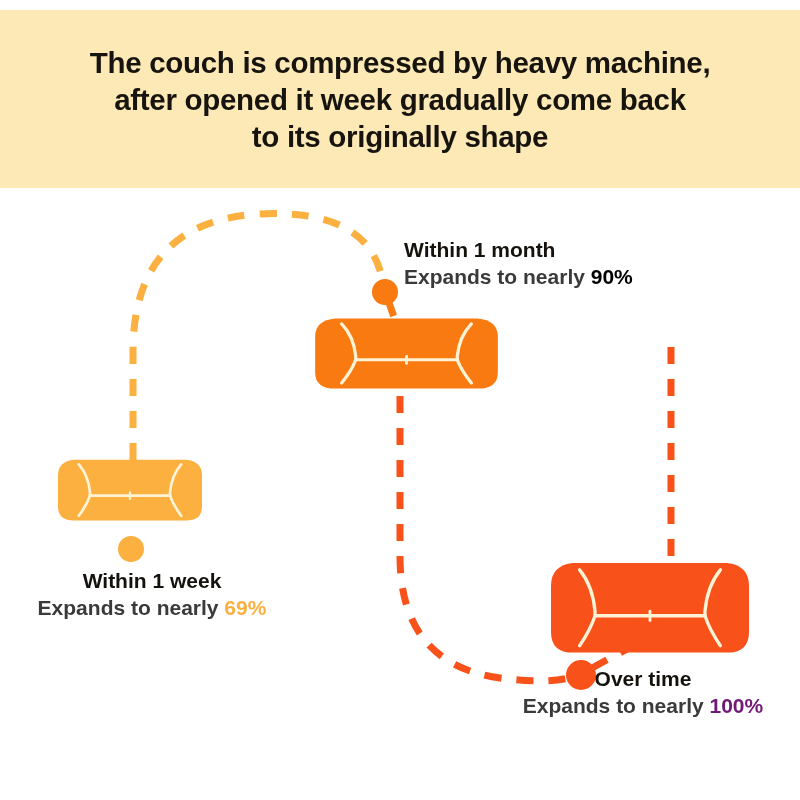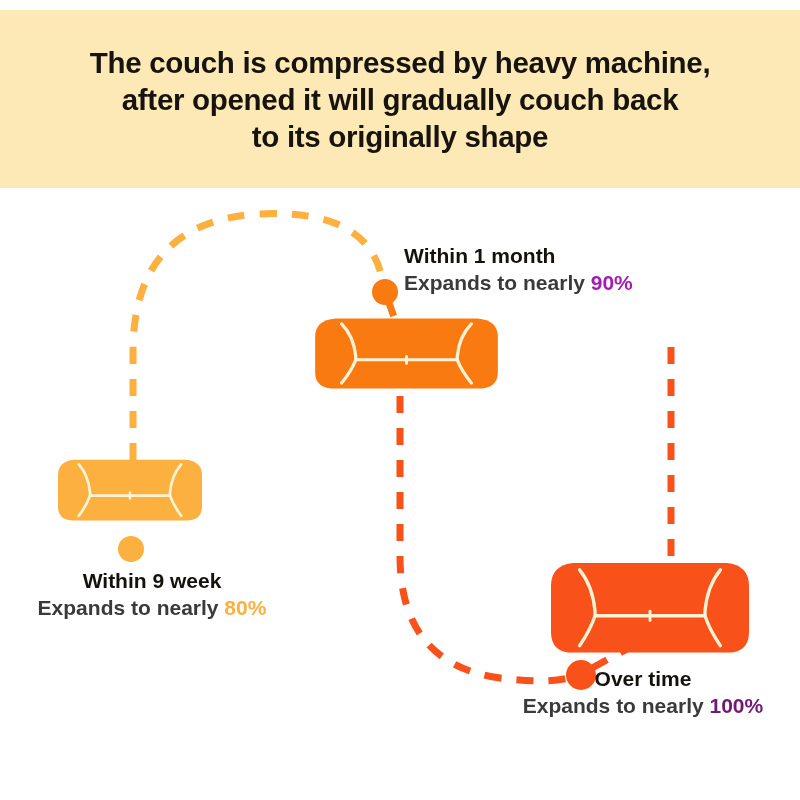--- a/index.html
+++ b/index.html
@@ -80,38 +80,38 @@
   }
 
   #callout-week {
     left: 12px;
     top: 568px;
     width: 280px;
     text-align: center;
   }
   #callout-month {
     left: 404px;
-    top: 243px;
+    top: 237px;
     text-align: left;
   }
   #callout-overtime {
     left: 498px;
     top: 666px;
     width: 290px;
     text-align: center;
   }
 </style>
 </head>
 <body>
 
 <div id="stage">
 
   <div id="header-band" style="background: rgb(252, 233, 181);">
     <span class="headline-line" style="color: rgb(23, 20, 15);">The couch is compressed by heavy machine,</span>
-    <span class="headline-line" style="color: rgb(23, 20, 15);">after opened it will gradually couch back</span>
+    <span class="headline-line" style="color: rgb(23, 20, 15);">after opened it week gradually come back</span>
     <span class="headline-line" style="color: rgb(23, 20, 15); text-align: right;">to its originally shape</span>
   </div>
 
   <svg id="art" viewBox="0 0 800 800">
 
     <defs>
 
       <g id="couch-glyph">
         <path d="M 10,26
                  Q 10,8 30,6
@@ -167,30 +167,30 @@
       <path d="M 150,52 Q 154,64 164,78" fill="none" stroke="#FFF3D6" stroke-width="3" stroke-linecap="round"></path>
       <path d="M 100,48 L 100,56" fill="none" stroke="#FFF3D6" stroke-width="2.6" stroke-linecap="round"></path>
     </g>
 
     <circle cx="131" cy="549" r="13" fill="#FBB040"></circle>
     <circle cx="385" cy="292" r="13" fill="#F97A10"></circle>
     <circle cx="581" cy="675" r="15" fill="#F9511A"></circle>
   </svg>
 
   <div class="callout" id="callout-week">
-    <span class="title">Within 9 week</span>
+    <span class="title">Within 1 week</span>
     <span class="sub">
-      <span>Expands to nearly </span><span class="pct" style="color: rgb(251, 176, 64);">80%</span>
+      <span>Expands to nearly </span><span class="pct" style="color: rgb(251, 176, 64);">69%</span>
     </span>
   </div>
 
   <div class="callout" id="callout-month">
     <span class="title">Within 1 month</span>
     <span class="sub">
-      <span>Expands to nearly </span><span class="pct" style="color: #a21caf;">90%</span>
+      <span>Expands to nearly </span><span class="pct" style="color: #000000;">90%</span>
     </span>
   </div>
 
   <div class="callout" id="callout-overtime">
     <span class="title">Over time</span>
     <span class="sub">
       <span>Expands to nearly </span><span class="pct" style="color: #701a75;">100%</span>
     </span>
   </div>
 

